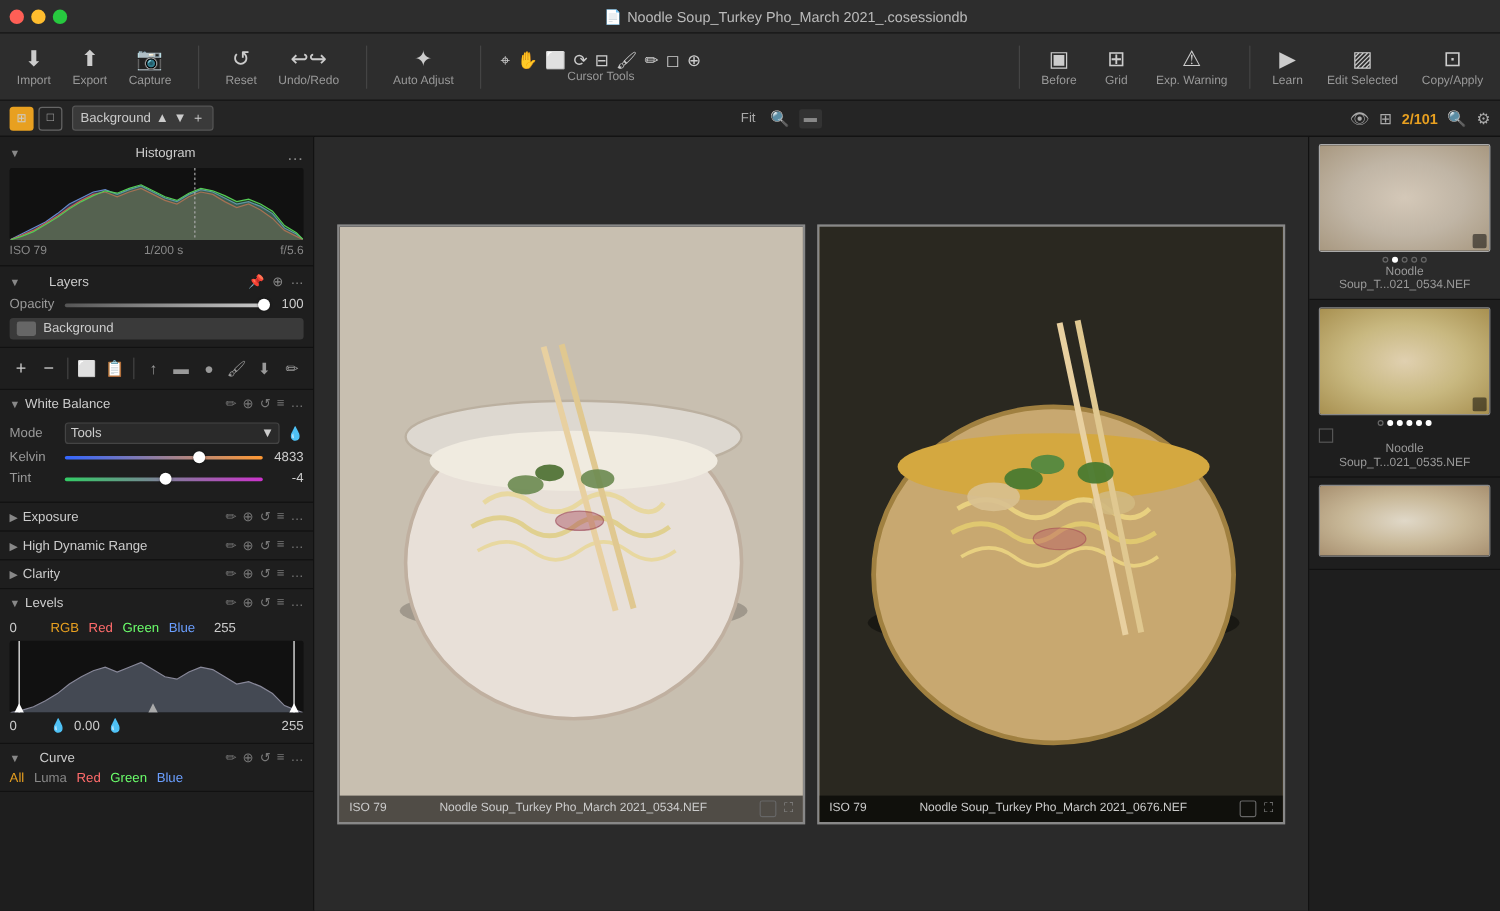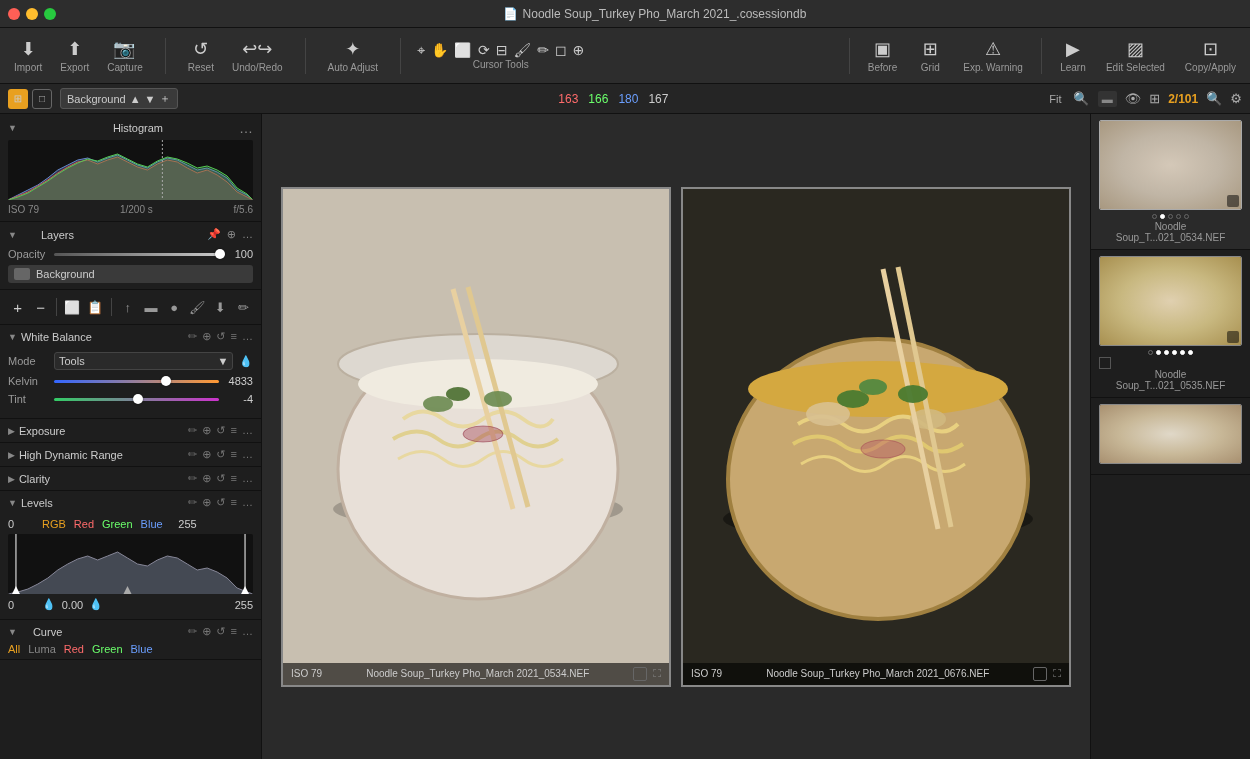--- a/index.html
+++ b/index.html
@@ -252,29 +252,20 @@
 <div class="secondary-bar">
   <div class="secondary-bar-left">
     <div class="grid-btn">⊞</div>
     <div class="single-btn">□</div>
   </div>
   <div class="layer-select">
     <span>Background</span>
     <span>▲</span>
     <span>▼</span>
     <span>＋</span>
-  </div>
-  <div class="pixel-info">
-    <span class="pixel-r">163</span>
-    &nbsp;
-    <span class="pixel-g">166</span>
-    &nbsp;
-    <span class="pixel-b">180</span>
-    &nbsp;
-    <span style="color:#ccc;">167</span>
   </div>
   <span class="fit-label">Fit</span>
   <span style="color:#aaa;font-size:13px;">🔍</span>
   <span style="color:#888;font-size:11px;background:#333;padding:2px 4px;border-radius:2px;">▬</span>
   <div style="margin-left:auto;display:flex;align-items:center;gap:8px;">
     <span style="color:#aaa;font-size:13px;cursor:pointer;">👁</span>
     <span style="color:#aaa;font-size:13px;cursor:pointer;">⊞</span>
     <span class="counter">2/101</span>
     <span style="color:#aaa;font-size:13px;cursor:pointer;">🔍</span>
     <span style="color:#aaa;font-size:13px;cursor:pointer;">⚙</span>

